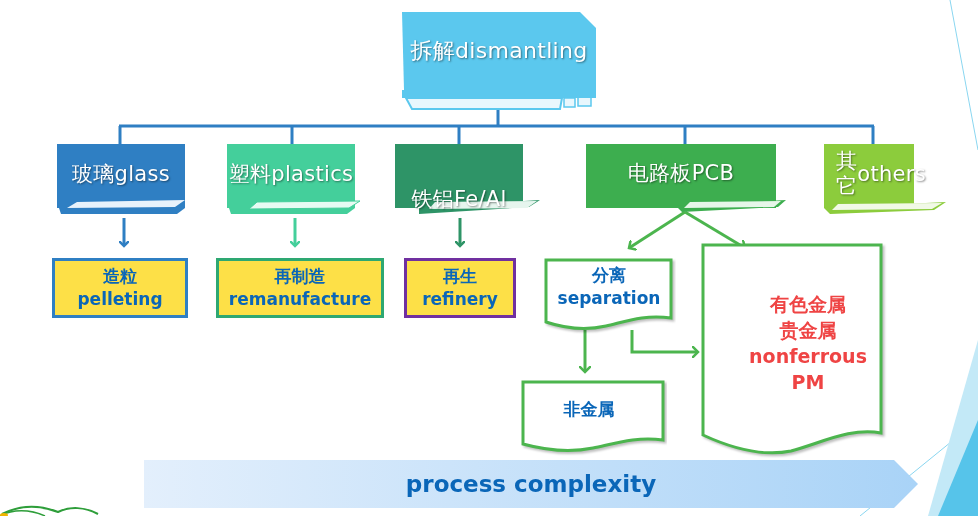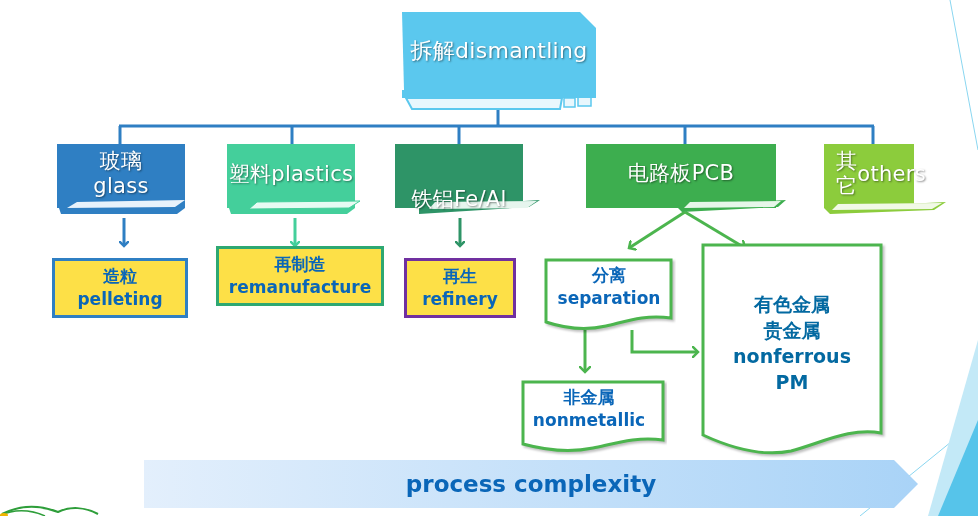--- a/index.html
+++ b/index.html
@@ -78,21 +78,21 @@
     <span class="en">dismantling</span>
   </div>
 </div>
 
 <div class="abs" style="left:57px;top:144px;width:130px;height:70px;">
   <svg width="130" height="70" style="position:absolute;left:0;top:0">
     <rect x="0" y="0" width="128" height="64" fill="#2f7fc3"></rect>
     <polygon points="2,64 128,64 120,70 4,70" fill="#2f7fc3"></polygon>
     <polygon points="20,58 128,56 118,63 10,64" fill="#e8f2fb"></polygon>
   </svg>
-  <div class="cat" style="left:0;top:0;width:128px;height:60px;flex-direction:column;">
+  <div class="cat" style="left:0;top:0;width:128px;height:60px;flex-direction:row;">
     <span>玻璃</span>
       <span>glass</span>
   </div>
 </div>
 
 <div class="abs" style="left:227px;top:144px;width:133px;height:70px;padding-left:23px;">
   <svg width="133" height="70" style="position:absolute;left:0;top:0">
     <rect x="0" y="0" width="128" height="64" fill="#44cf9b"></rect>
     <polygon points="2,64 128,64 120,70 4,70" fill="#44cf9b"></polygon>
     <polygon points="30,58 133,57 122,64 22,65" fill="#e6fbf3" stroke="#44cf9b" stroke-width="1"></polygon>
@@ -137,21 +137,21 @@
     <span class="cn">其它</span>
     <span class="en">others</span>
   </div>
 </div>
 
 <div class="out" style="left:52px;top:258px;width:130px;height:54px;border:3px solid #2f7fc3;color:#0a66b8;">
   <span>造粒</span>
   <span>pelleting</span>
 </div>
 
-<div class="out" style="left:216px;top:246px;width:162px;height:54px;border:3px solid #2ea872;color:#0a66b8;">
+<div class="out" style="left:216px;top:258px;width:162px;height:54px;border:3px solid #2ea872;color:#0a66b8;">
   <span>再制造</span>
   <span>remanufacture</span>
 </div>
 
 <div class="out" style="left:404px;top:258px;width:106px;height:54px;border:3px solid #7030a0;color:#0a66b8;">
   <span>再生</span>
   <span>refinery</span>
 </div>
 
 <div class="abs" style="left:544px;top:258px;width:132px;height:76px;">
@@ -163,29 +163,28 @@
     <span>separation</span>
   </div>
 </div>
 
 <div class="abs" style="left:521px;top:380px;width:146px;height:76px;">
   <svg width="146" height="76" style="position:absolute;left:0;top:0">
     <path d="M2,2 L142,2 L142,60 C115,56 92,64 72,68 C48,73 24,70 2,64 Z" fill="#fff" stroke="#4cb54e" stroke-width="3" style="filter:drop-shadow(2px 2px 1px rgba(0,0,0,0.25))"></path>
   </svg>
   <div class="out" style="left:0;top:4px;width:136px;height:50px;background:transparent;color:#0a66b8;">
     <span>非金属</span>
-    <span>nonmetallic</span>
   </div>
 </div>
 
 <div class="abs" style="left:701px;top:243px;width:186px;height:215px;">
   <svg width="186" height="215" style="position:absolute;left:0;top:0">
     <path d="M2,2 L180,2 L180,190 C150,184 120,200 90,208 C60,214 30,205 2,192 Z" fill="#fff" stroke="#4cb54e" stroke-width="3" style="filter:drop-shadow(2px 2px 1px rgba(0,0,0,0.25))"></path>
   </svg>
-  <div class="out" style="left:0;top:40px;width:182px;height:120px;background:transparent;color:#0369a1;font-size:19px;line-height:26px;">
+  <div class="out" style="left:16px;top:40px;width:182px;height:120px;background:transparent;color:#ef4444;font-size:19px;line-height:26px;">
     <span>有色金属</span>
     <span>贵金属</span>
     <span>nonferrous</span>
     <span>PM</span>
   </div>
 </div>
 
 <div class="abs" style="left:108px;top:460px;width:774px;height:48px;margin-left:36px;">
   <svg width="774" height="48" style="position:absolute;left:0;top:0">
     <defs>

